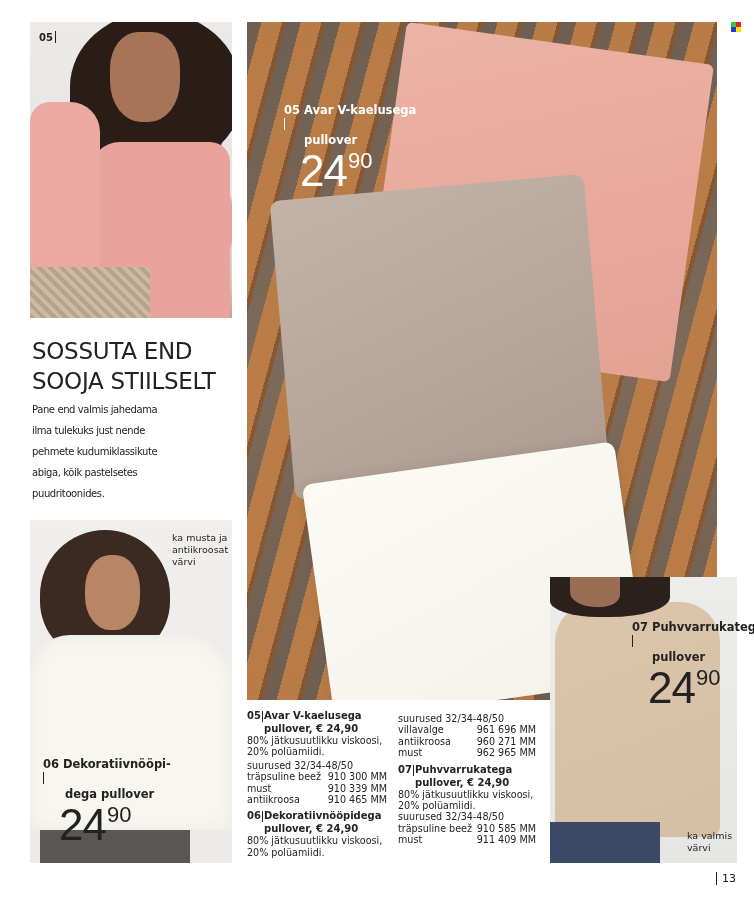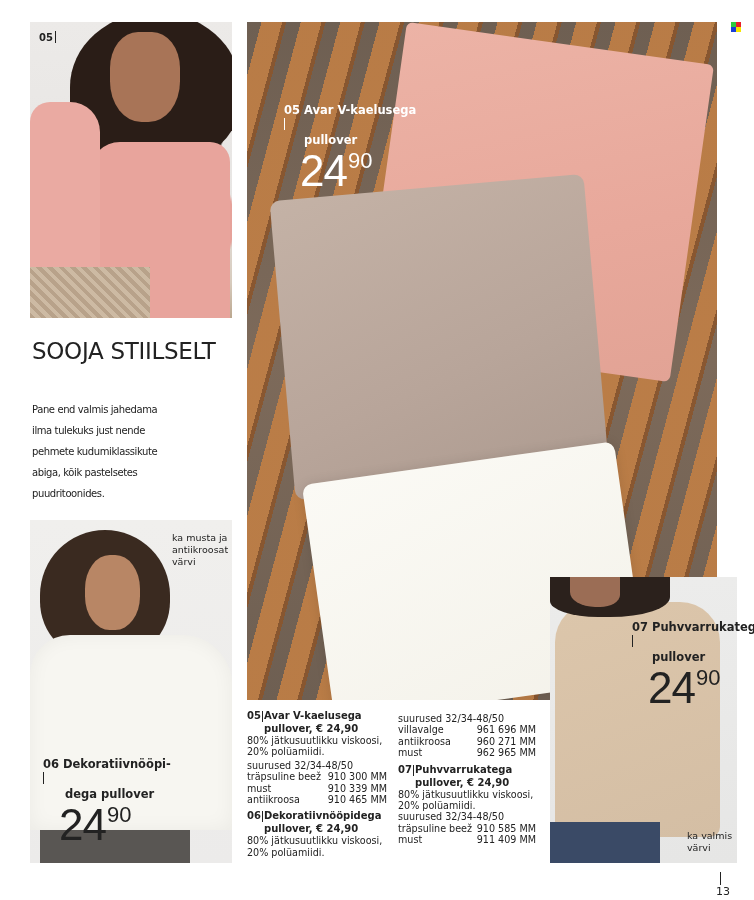--- a/index.html
+++ b/index.html
@@ -170,21 +170,21 @@
   .details .prod-head .n { width: 17px; flex-shrink: 0; display: flex; }
   .details .prod-head .n .sep { display: inline-block; width: 1px; height: 11px; background: #222; margin-left: 1px; margin-top: 1px; }
   .details .prod-sub { font-weight: bold; padding-left: 17px; font-size: 10px; line-height: 13px; }
   .details .row { display: flex; justify-content: space-between; white-space: nowrap; }
   .details .row .code { text-align: center; }
   .details .line { white-space: nowrap; }
 
   
   #page-num {
     position: absolute; left: 716px; top: 872px; font-size: 11px; color: #222;
-    display: flex; align-items: center; flex-direction: column;
+    display: flex; align-items: center;
   }
   #page-num .sep { display: inline-block; width: 1px; height: 13px; background: #222; margin-right: 5px; }
 
   
   #logo {
     position: absolute; left: 731px; top: 22px; width: 10px; height: 10px;
     display: grid; grid-template-columns: 5px 5px; grid-template-rows: 5px 5px;
   }
 </style>
 </head>
@@ -203,20 +203,21 @@
   <div class="sweater-v"></div>
   <div class="arm"></div>
   <div class="plaid"></div>
 </div>
 <div class="num-label">
   <span>05</span>
     <span class="sep"></span>
 </div>
 
 <div id="headline">
+  <div>SOSSUTA END</div>
   <div>SOOJA STIILSELT</div>
 </div>
 
 <div id="body-copy">
   <div>Pane end valmis jahedama</div>
   <div>ilma tulekuks just nende</div>
   <div>pehmete kudumiklassikute</div>
   <div>abiga, kõik pastelsetes</div>
   <div>puudritoonides.</div>
 </div>

